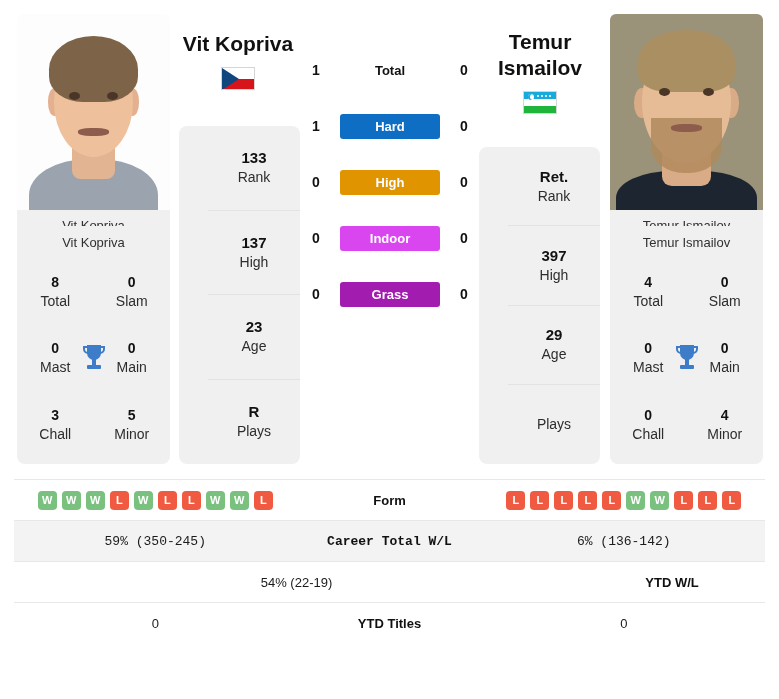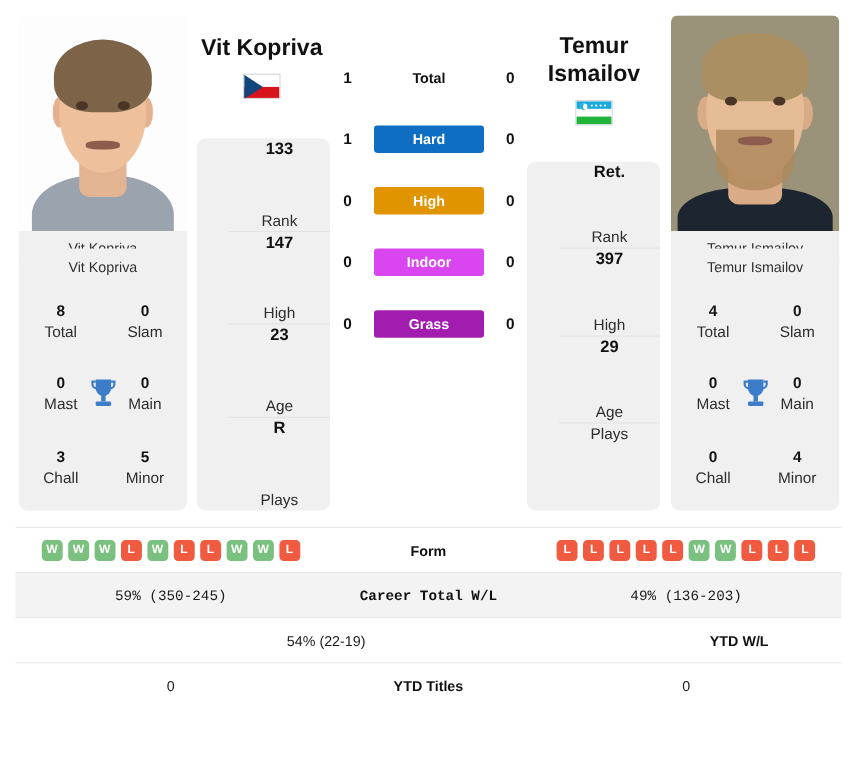--- a/index.html
+++ b/index.html
@@ -107,21 +107,21 @@
     display: flex; align-items: center; justify-content: center;
     font-size: 13px; font-weight: bold; color: #ffffff;
   }
 
   
   .card { position: absolute; background: #f0f0f0; border-radius: 8px; }
   .card.rank-left  { left: 179px; top: 126px; width: 121px; height: 338px; }
   .card.rank-right { left: 479px; top: 147px; width: 121px; height: 317px; }
   .card-cell {
     height: 25%; display: flex; flex-direction: column;
-    align-items: center; justify-content: space-between;
+    align-items: center; justify-content: center;
     border-bottom: 1px solid #e3e3e3;
     margin-left: 29px;
   }
   .card-cell:last-child { border-bottom: none; }
   .cc-val { font-size: 15px; font-weight: bold; color: #111; line-height: 20px; }
   .cc-lab { font-size: 14px; color: #2d2d2d; line-height: 19px; }
 
   .card.titles { top: 226px; width: 153px; height: 238px; padding-top: 9px; }
   .card.titles.left  { left: 17px; }
   .card.titles.right { left: 610px; }
@@ -255,21 +255,21 @@
           <div class="h2h-score">0</div>
         </div>
       </div>
 
     <div class="card rank-left" id="rank-left">
         <div class="card-cell">
           <div class="cc-val">133</div>
           <div class="cc-lab">Rank</div>
         </div>
         <div class="card-cell">
-          <div class="cc-val">147</div>
+          <div class="cc-val">137</div>
           <div class="cc-lab">High</div>
         </div>
         <div class="card-cell">
           <div class="cc-val">23</div>
           <div class="cc-lab">Age</div>
         </div>
         <div class="card-cell">
           <div class="cc-val">R</div>
           <div class="cc-lab">Plays</div>
         </div>
@@ -394,21 +394,21 @@
             <div class="fb w">W</div>
             <div class="fb l">L</div>
             <div class="fb l">L</div>
             <div class="fb l">L</div>
           </div>
         </div>
       </div>
       <div class="trow alt">
         <div class="tcell-l">59% (350-245)</div>
         <div class="tcell-m">Career Total W/L</div>
-        <div class="tcell-r">49% (136-203)</div>
+        <div class="tcell-r">6% (136-142)</div>
       </div>
       <div class="trow">
         <div class="tcell-l">54% (22-19)</div>
         <div class="tcell-m">YTD W/L</div>
       </div>
       <div class="trow">
         <div class="tcell-l">0</div>
         <div class="tcell-m">YTD Titles</div>
         <div class="tcell-r">0</div>
       </div>

